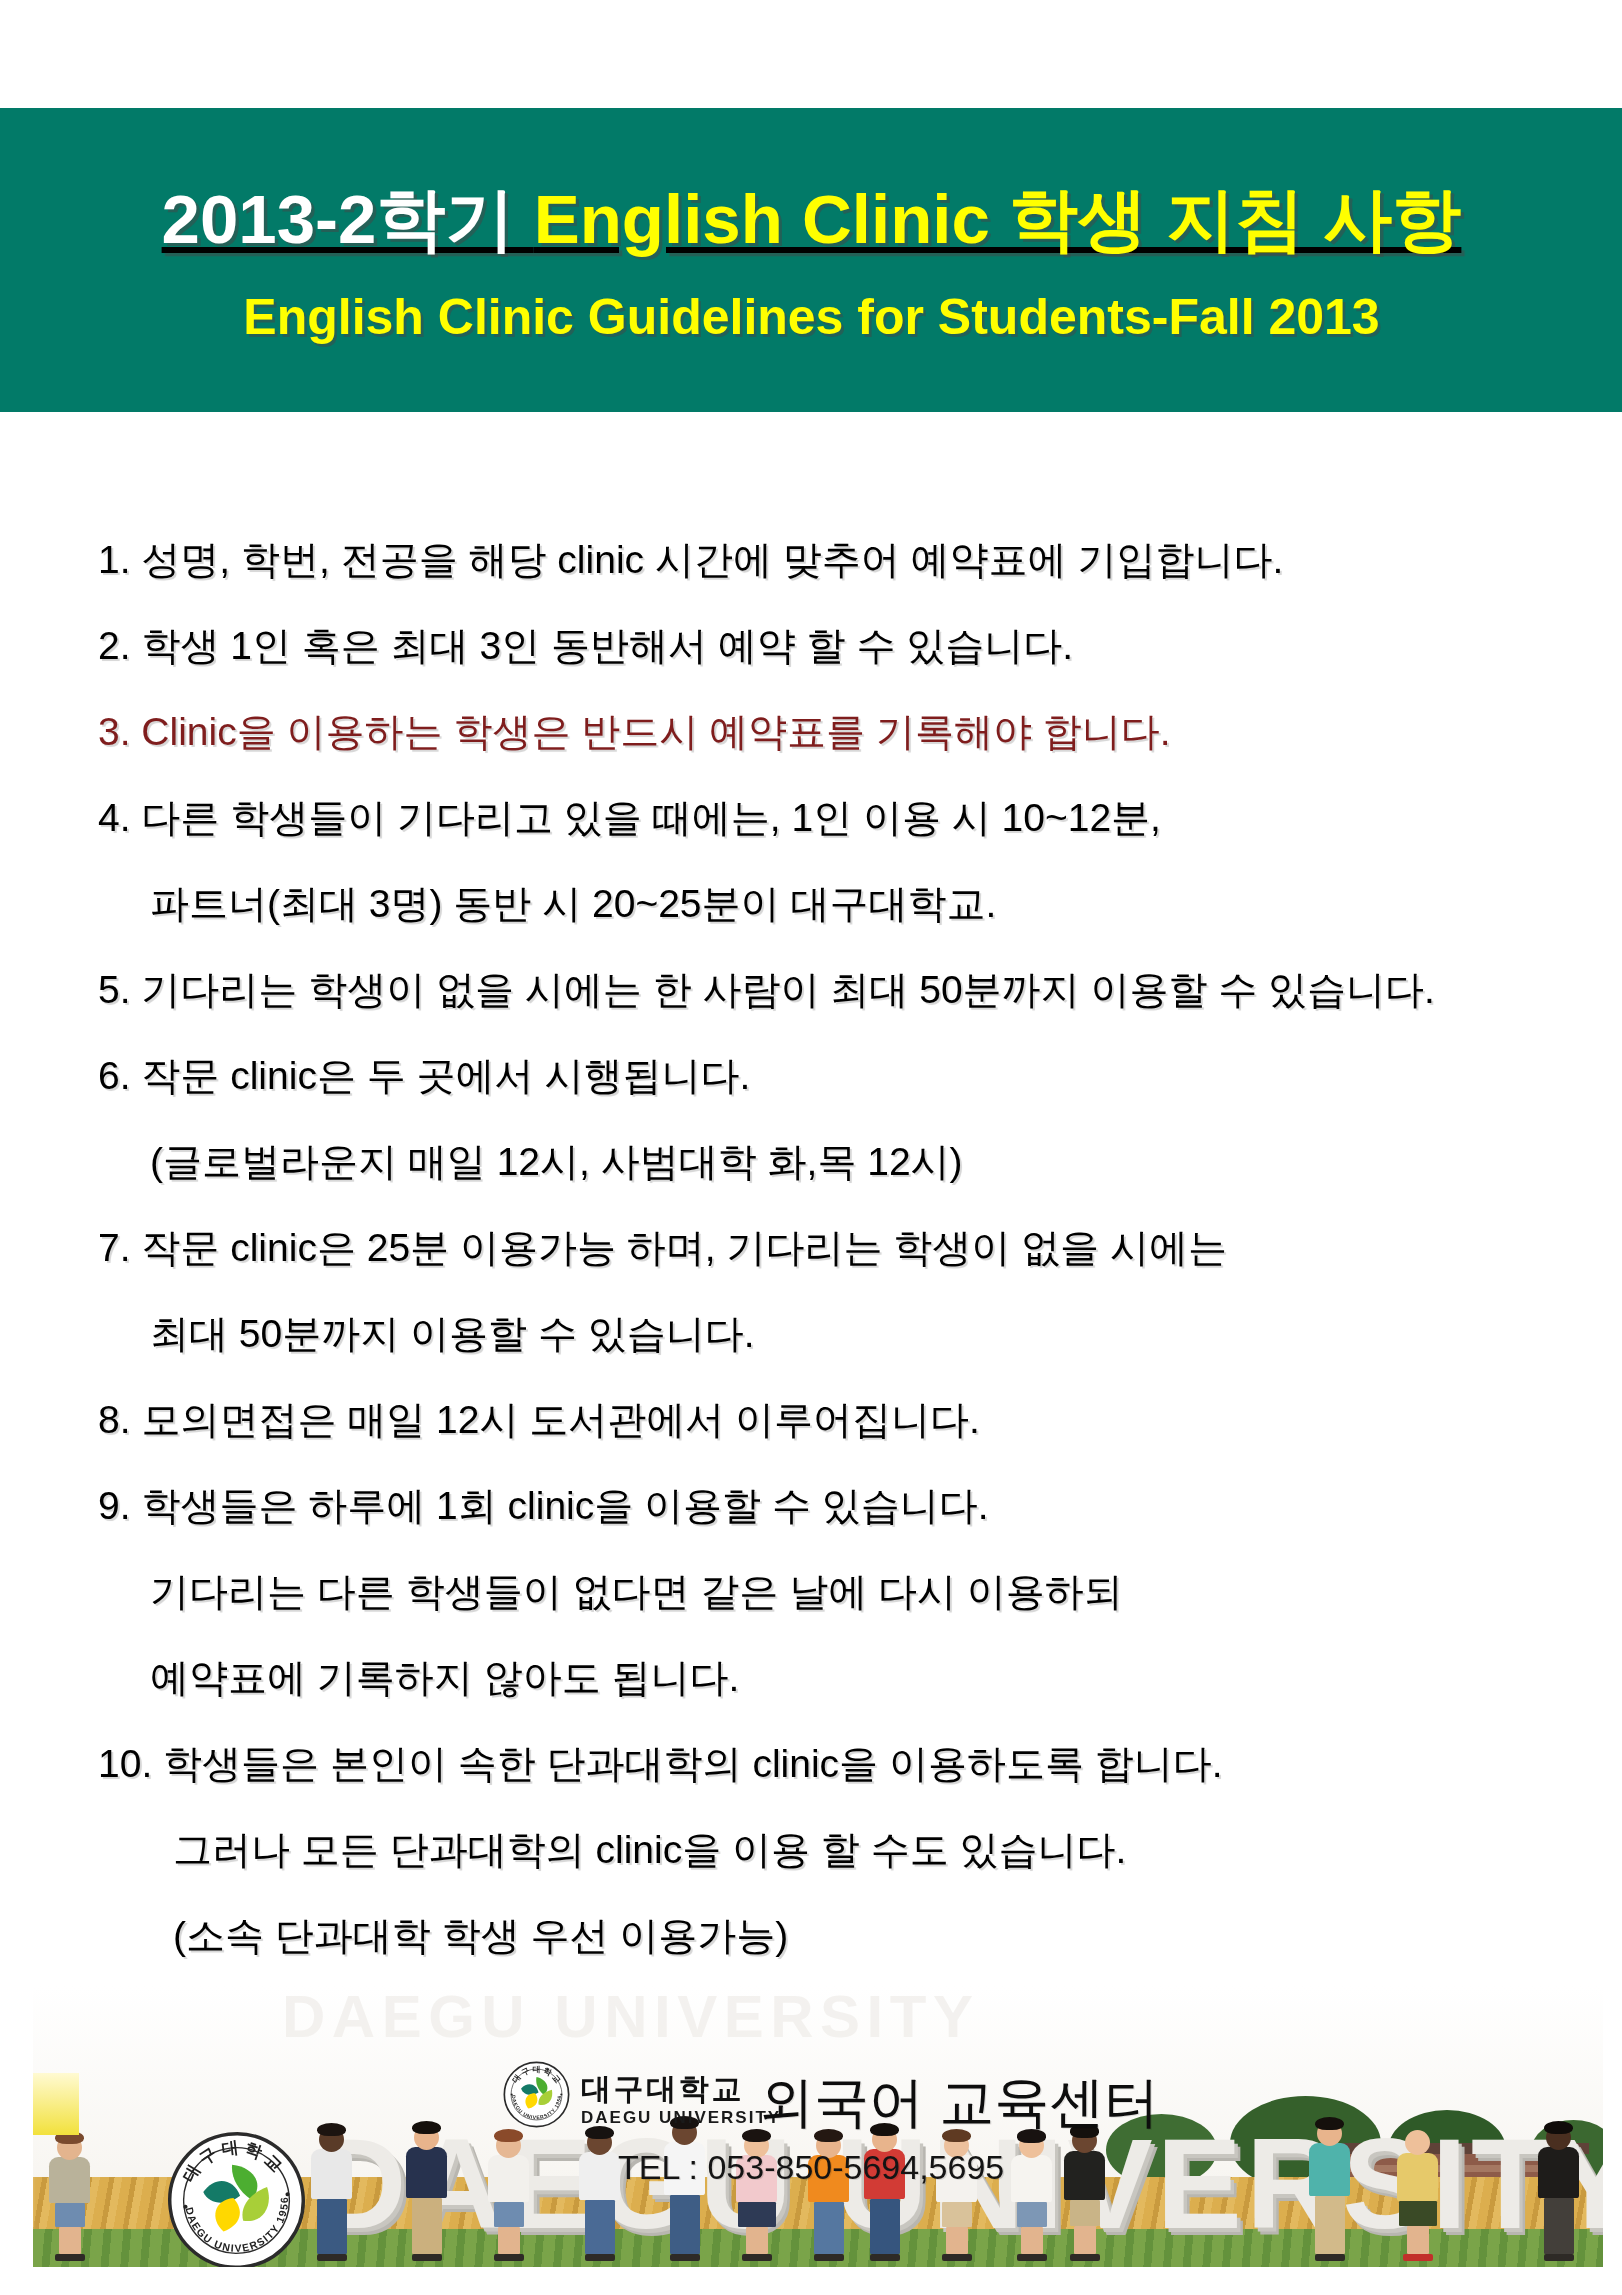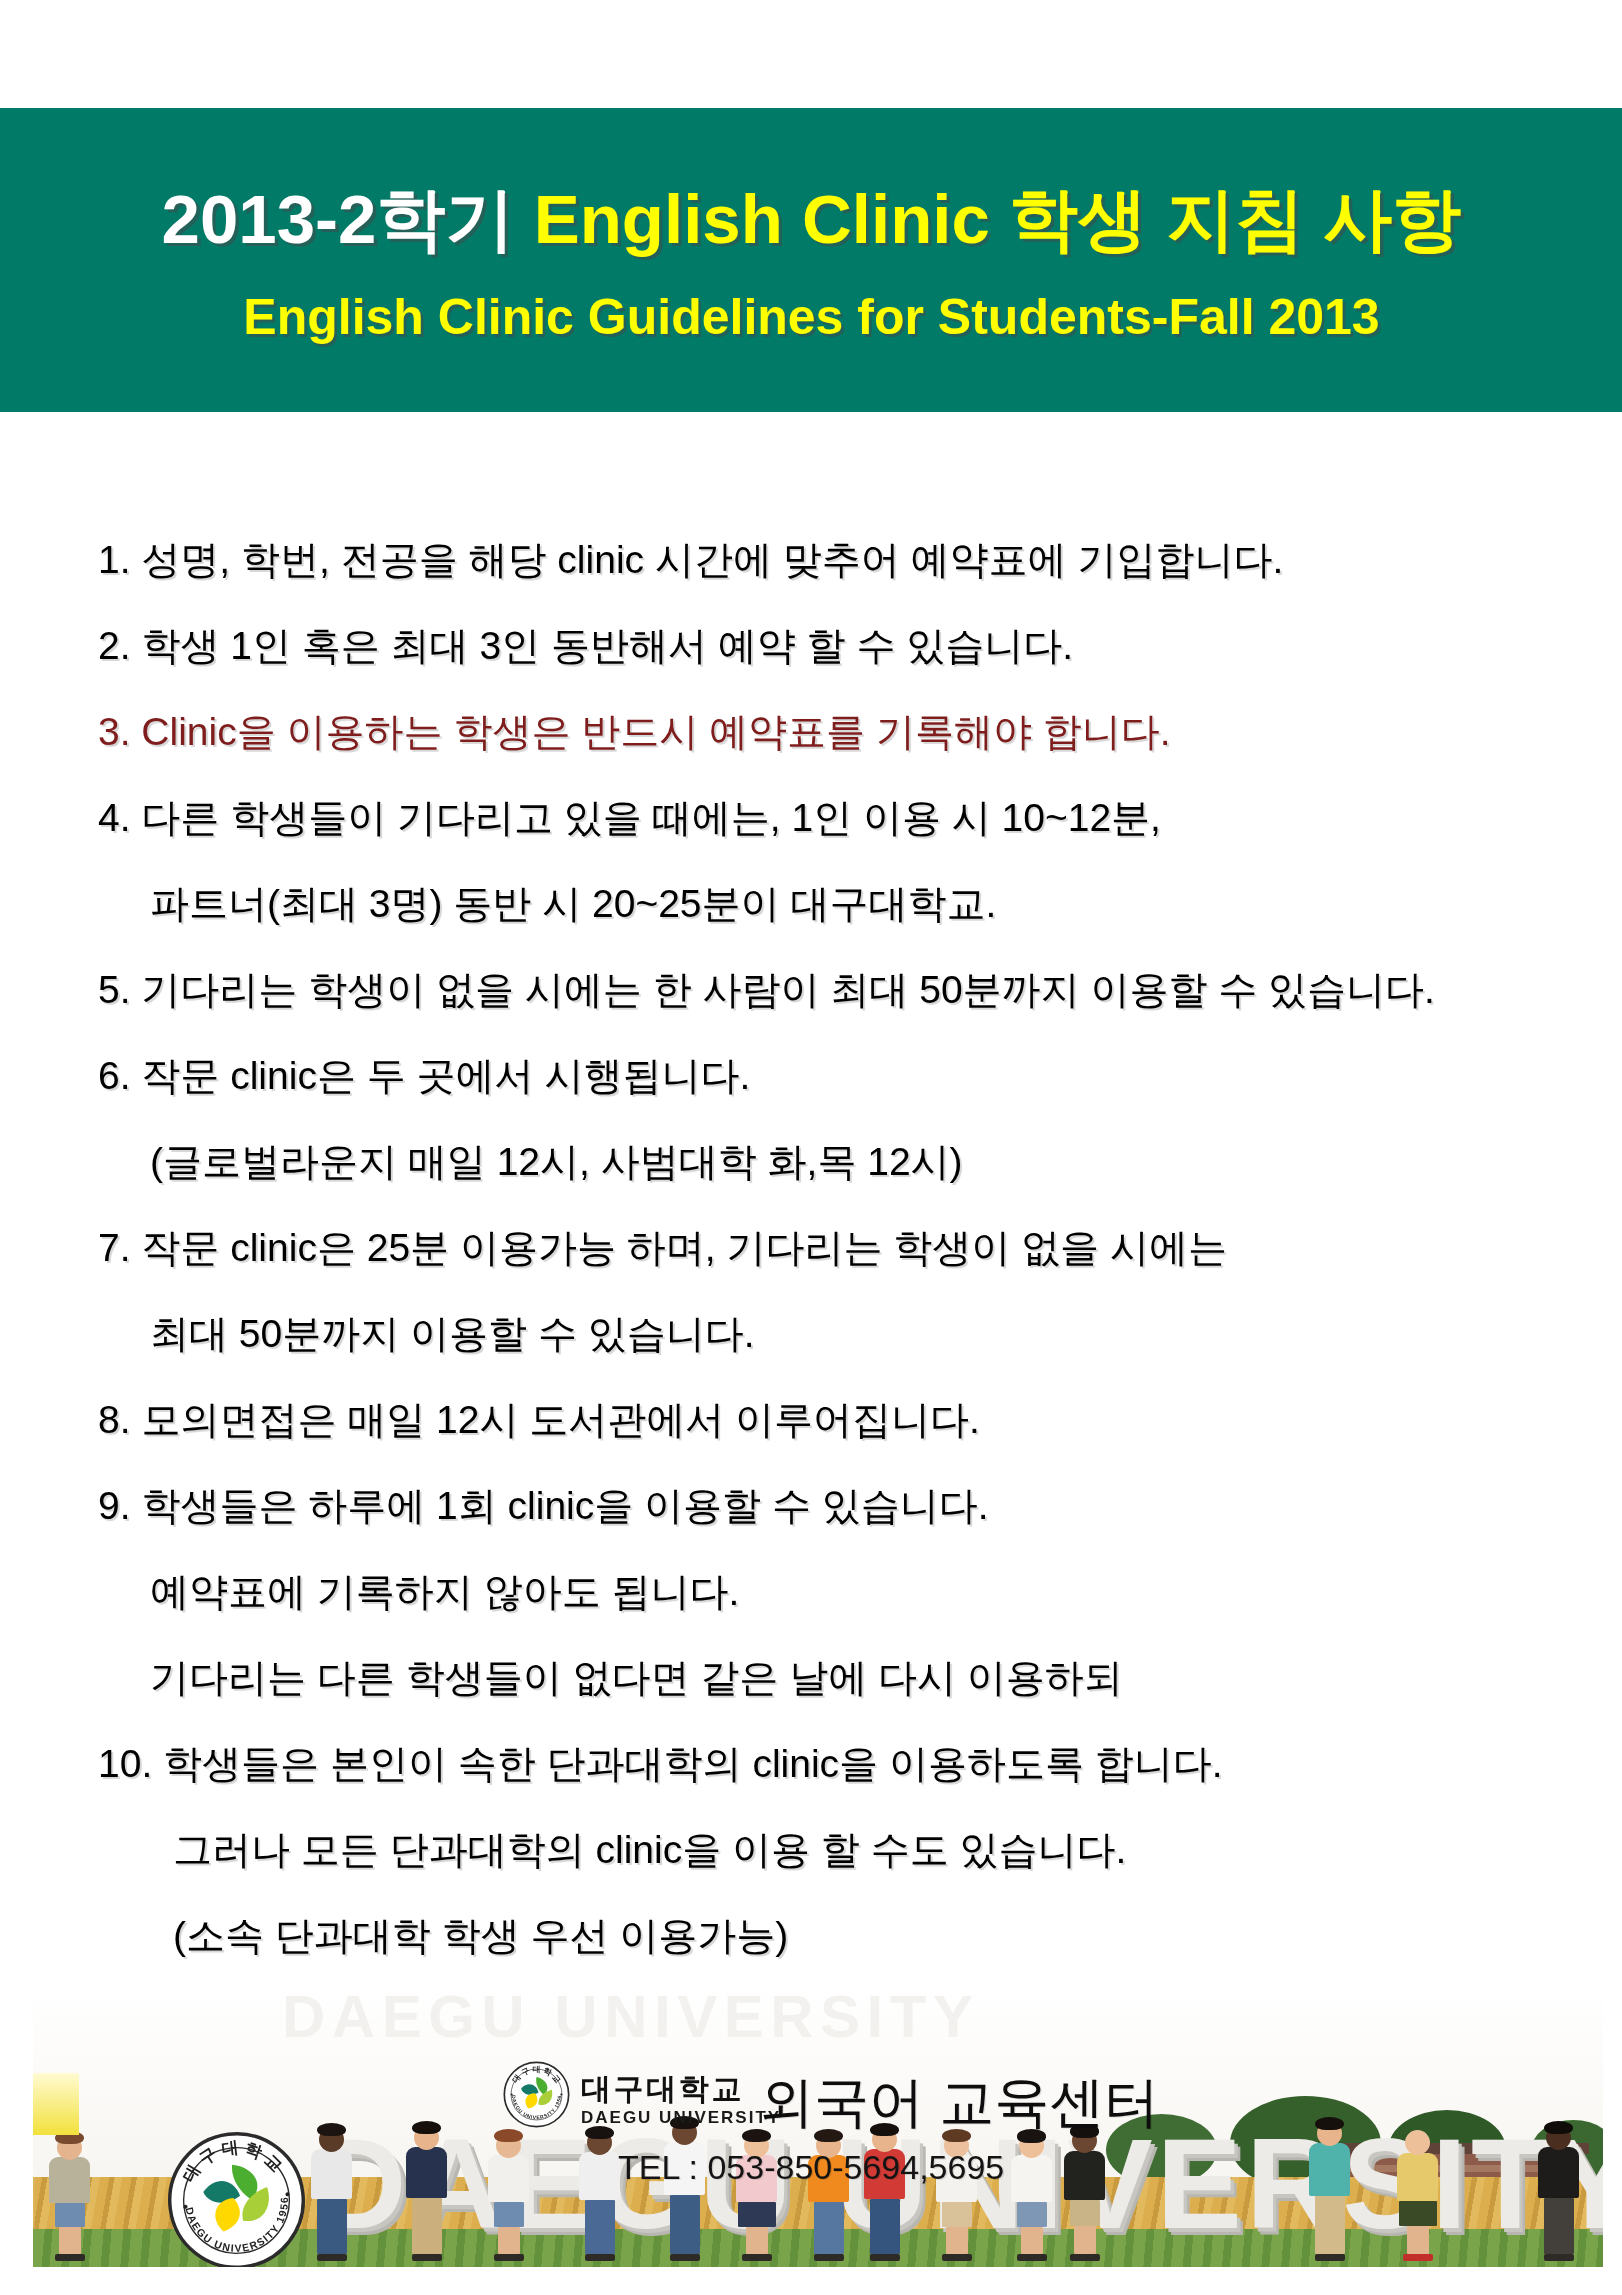--- a/index.html
+++ b/index.html
@@ -3,21 +3,21 @@
 <meta charset="utf-8">
 <style>
   html,body{margin:0;padding:0;background:#ffffff;}
   .page{position:relative;width:1623px;height:2295px;background:#ffffff;overflow:hidden;
         font-family:"Liberation Sans","DejaVu Sans",sans-serif;}
 
   
   .hdr{position:absolute;left:0;top:108px;width:1623px;height:304px;background:#027a68;
        display:flex;flex-direction:column;align-items:center;justify-content:center;gap:22px;}
   .hdr-l1{font-size:69px;font-weight:bold;white-space:nowrap;
-          text-shadow:3.3px 3.3px 0 rgba(70,70,70,.5);}
+          text-shadow:3.3px 3.3px 0 rgba(70,70,70,.5);text-decoration:underline;}
   .hdr-l1 .wht{color:#ffffff;}
   .hdr-l1 .ylw{color:#ffff00;}
   .hdr-l2{font-size:50px;font-weight:bold;color:#ffff00;white-space:nowrap;
           text-shadow:2.6px 2.6px 0 rgba(70,70,70,.5);}
 
   
   .glist{position:absolute;left:98px;top:517px;width:1492px;}
   .gl-line{font-size:39px;line-height:86px;color:#000;white-space:nowrap;
            text-shadow:2px 2px 0.7px rgba(0,0,0,.16);}
   .gl-line.ind1{padding-left:52px;}
@@ -86,22 +86,22 @@
       <div class="gl-line"><span class="red">3. Clinic을 이용하는 학생은 반드시 예약표를 기록해야 합니다.</span></div>
       <div class="gl-line"><span>4. 다른 학생들이 기다리고 있을 때에는, </span><span class="u">1인 이용 시 10~12분,</span></div>
       <div class="gl-line ind1"><span class="u">파트너(최대 3명) 동반 시 20~25분</span><span>이 대구대학교.</span></div>
       <div class="gl-line"><span>5. 기다리는 학생이 없을 시에는 한 사람이 최대 50분까지 이용할 수 있습니다.</span></div>
       <div class="gl-line"><span>6. 작문 clinic은 두 곳에서 시행됩니다.</span></div>
       <div class="gl-line ind1"><span>(글로벌라운지 매일 12시, 사범대학 화,목 12시)</span></div>
       <div class="gl-line"><span>7. 작문 clinic은 25분 이용가능 하며, 기다리는 학생이 없을 시에는</span></div>
       <div class="gl-line ind1"><span>최대 50분까지 이용할 수 있습니다.</span></div>
       <div class="gl-line"><span>8. </span><span class="b">모의면접은</span><span> </span><span class="u">매일 12시 도서관</span><span>에서 이루어집니다.</span></div>
       <div class="gl-line"><span>9. </span><span class="b">학생들은 하루에 1회</span><span> clinic을 이용할 수 있습니다.</span></div>
+      <div class="gl-line ind1"><span>기다리는 다른 학생들이 없다면 같은 날에 다시 이용하되</span></div>
       <div class="gl-line ind1"><span>예약표에 기록하지 않아도 됩니다.</span></div>
-      <div class="gl-line ind1"><span>기다리는 다른 학생들이 없다면 같은 날에 다시 이용하되</span></div>
       <div class="gl-line"><span class="b">10. 학생들은 본인이 속한 단과대학의 clinic을 이용하도록 합니다.</span></div>
       <div class="gl-line ind2"><span>그러나 모든 단과대학의 clinic을 이용 할 수도 있습니다.</span></div>
       <div class="gl-line ind2"><span>(소속 단과대학 학생 우선 이용가능)</span></div>
     </div>
 
   <div class="photo">
     <div class="ghost-letters">DAEGU UNIVERSITY</div>
     <div class="tree" style="left:1073px;top:128px;width:111px;height:72px;background:#3f6d33;"></div>
     <div class="tree" style="left:1197px;top:110px;width:151px;height:95px;background:#35602b;"></div>
     <div class="tree" style="left:1355px;top:124px;width:118px;height:79px;background:#2f5a28;"></div>

